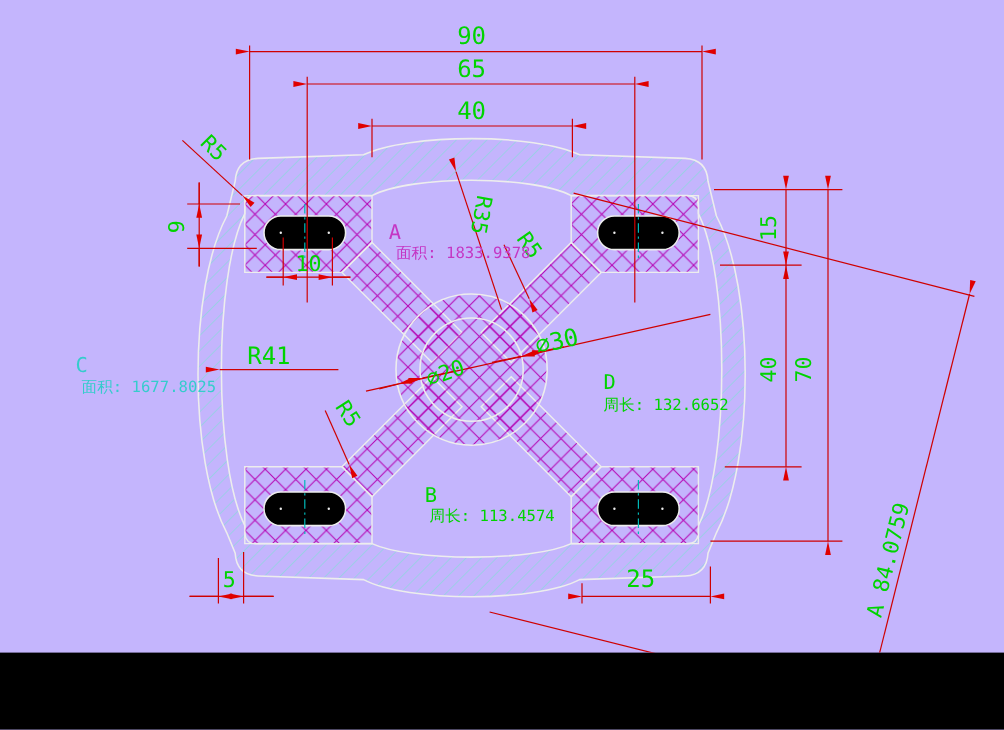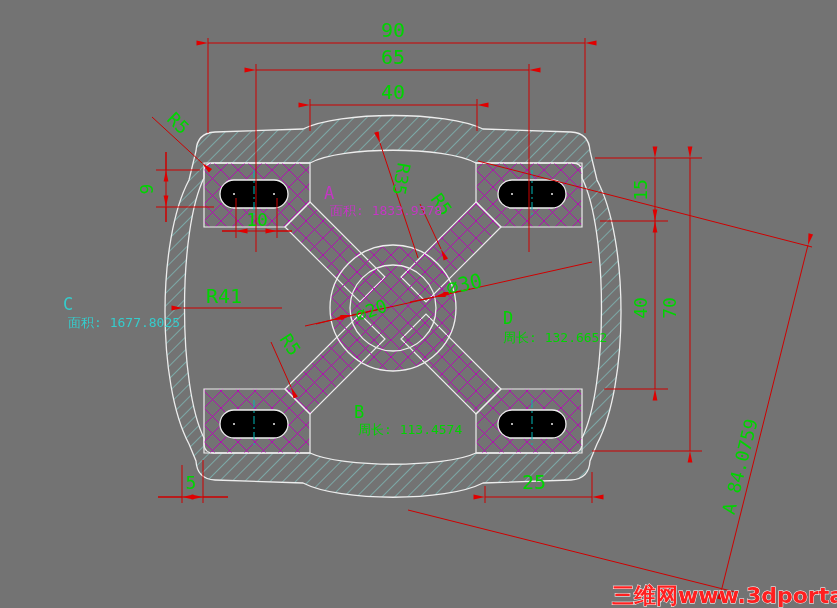--- a/index.html
+++ b/index.html
@@ -1,16 +1,16 @@
 <!DOCTYPE html>
 <html><head>
 <meta charset="utf-8">
 <style>
   html,body{margin:0;padding:0;background:#000;}
-  .stage{position:relative;width:837px;height:608px;background:#737373;overflow:hidden;}
+  .stage{position:relative;width:837px;height:544px;background:#c4b5fd;overflow:hidden;}
   svg{display:block;}
   text{font-family:"DejaVu Sans Mono","DejaVu Sans",monospace;}
   .dimtxt{fill:#00d400;font-size:20px;}
   .dimtxt-s{fill:#00d400;font-size:18px;}
   .lblA{fill:#c436c4;font-size:17px;}
   .lblG{fill:#00d400;font-size:17px;}
   .lblC{fill:#35cccc;font-size:17px;}
   .infoM{fill:#c436c4;font-size:13px;}
   .infoG{fill:#00d400;font-size:13px;}
   .infoC{fill:#35cccc;font-size:13px;}

